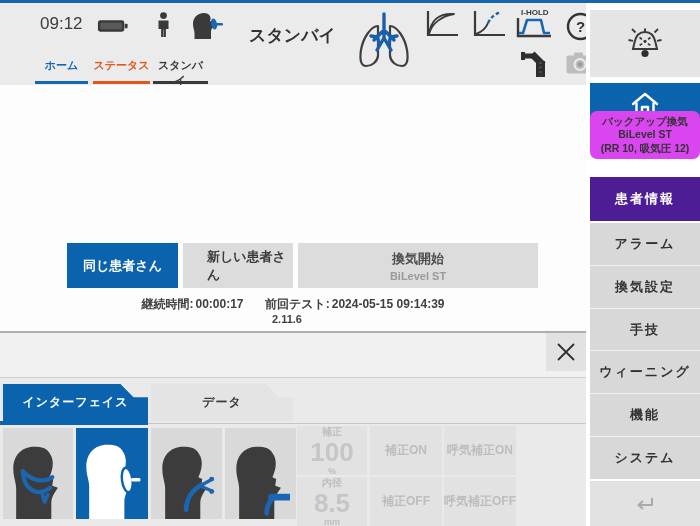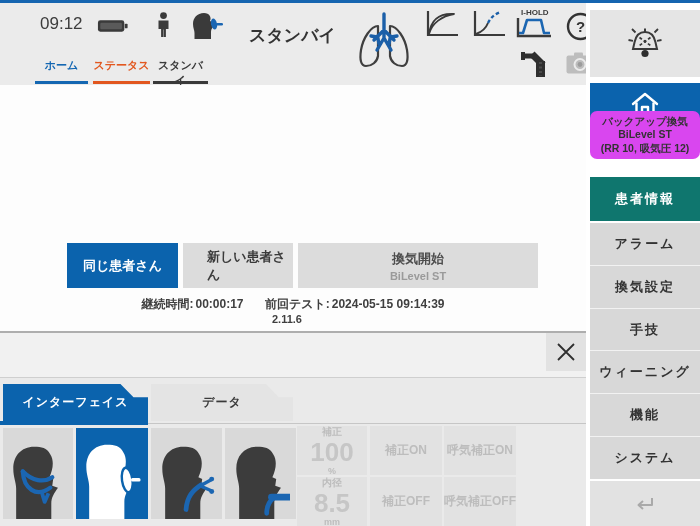--- a/index.html
+++ b/index.html
@@ -37,21 +37,21 @@
   .infoline { left:0; top:211px; width:586px; text-align:center; font-size:12px; font-weight:bold; color:#3f3f3f; }
   .infoline span { margin:0 4px; }
   .version { left:0; top:228px; width:574px; text-align:center; font-size:11px; font-weight:bold; color:#3f3f3f; }
 
   
   .sidebar { left:586px; top:3px; width:114px; height:523px; background:#fff; }
   .sb-box { position:absolute; left:4px; width:110px; }
   .sb-bell { top:7px; height:67px; background:#e5e5e5; display:flex; align-items:center; justify-content:center; }
   .sb-home { top:80px; height:42px; background:#0b63ad; display:flex; align-items:center; justify-content:center; cursor:pointer; }
   .sb-info { top:108px; height:48px; background:#d946ef; display:flex; flex-direction:column; align-items:center; justify-content:center; font-size:10.5px; font-weight:bold; color:#333; line-height:1.3;border-radius:7px; }
-  .sb-patient { top:174px; height:44px; background:#0f766e; color:#fff; font-size:13px; font-weight:bold; letter-spacing:2px; display:flex; align-items:center; justify-content:center; cursor:pointer; }
+  .sb-patient { top:174px; height:44px; background:#4c1d95; color:#fff; font-size:13px; font-weight:bold; letter-spacing:2px; display:flex; align-items:center; justify-content:center; cursor:pointer; }
   .sb-menu { top:220px; height:256px; background:#d8d8d8; display:flex; flex-direction:column; }
   .sb-menu-item { flex:1; display:flex; align-items:center; justify-content:center; font-size:13px; font-weight:bold; color:#333; letter-spacing:2px; border-bottom:1px solid #f2f2f2; cursor:pointer; }
   .sb-menu-item:last-child { border-bottom:none; }
   .sb-return { top:478px; height:45px; background:#e2e2e2; display:flex; align-items:center; justify-content:center; }
 
   
   .panel { left:0; top:331px; width:586px; height:195px; background:#eaeaea; border-top:2px solid #aeaeae; }
   .panel-header { position:absolute; left:0; top:0; width:100%; height:45px; background:#f1f1f1; border-bottom:1px solid #cfcfcf; }
   .close-btn { position:absolute; right:0; top:0; width:40px; height:38px; background:#e2e2e2; display:flex; align-items:center; justify-content:center; cursor:pointer; }
   .ptab { position:absolute; top:51px; height:37px; display:flex; align-items:center; justify-content:center; font-size:12px; font-weight:bold; letter-spacing:1px; cursor:pointer; clip-path:polygon(0 0, 81% 0, 90% 36%, 100% 36%, 100% 100%, 0 100%); }

